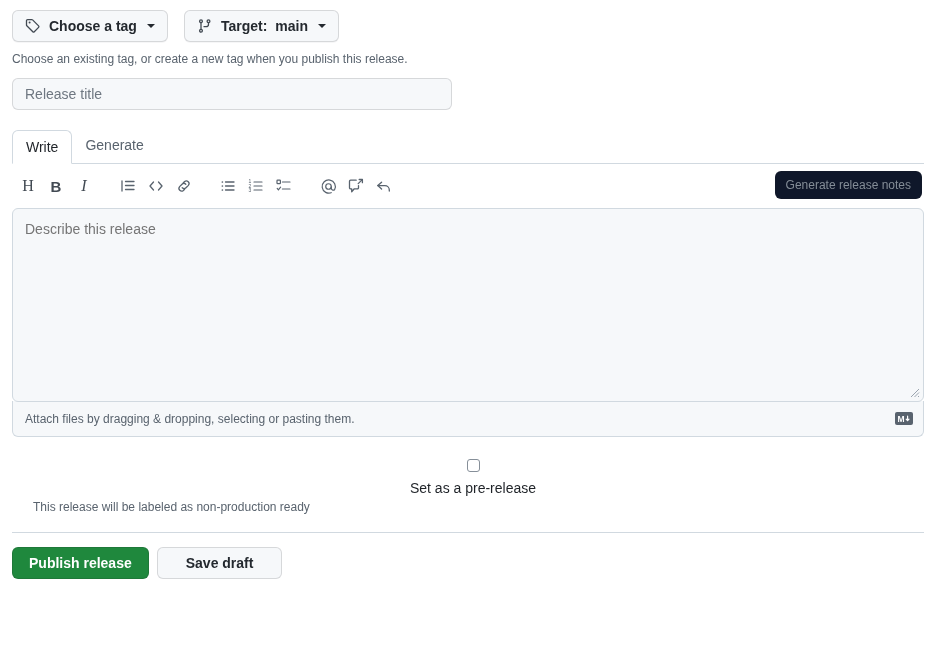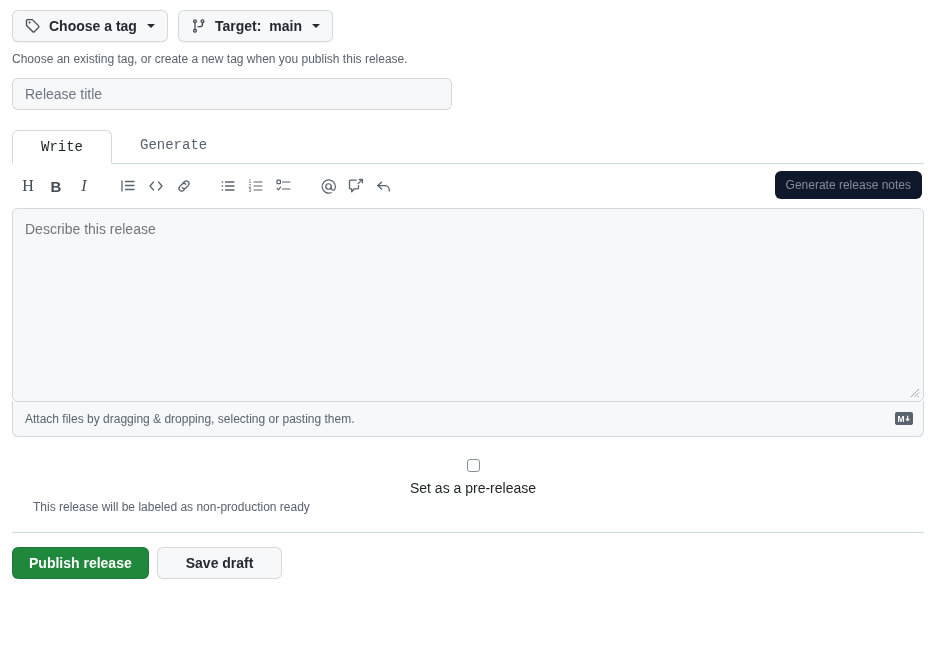--- a/index.html
+++ b/index.html
@@ -8,21 +8,21 @@
     width: 934px; height: 667px;
     background: #ffffff;
     font-family: "Liberation Sans", sans-serif;
     color: #1f2328;
     overflow: hidden;
   }
   .page { position: relative; width: 934px; height: 667px; padding: 0; }
 
   
   .top-row {
-    display: flex; align-items: center; gap: 10px;
+    display: flex; align-items: center; gap: 16px;
     padding: 10px 0 0 12px;
   }
   .btn {
     display: inline-flex; align-items: center; gap: 8px;
     height: 32px; padding: 0 12px;
     background: #f6f8fa;
     border: 1px solid rgba(31,35,40,0.15);
     border-radius: 6px;
     font-size: 14px; font-weight: 600; color: #24292f;
     cursor: pointer; white-space: nowrap;
@@ -59,26 +59,25 @@
 
   
   .editor { margin: 20px 10px 0 12px; }
   .tabs {
     display: flex; align-items: flex-end;
     border-bottom: 1px solid #d1d9e0;
     height: 34px;
   }
   .tab {
     position: relative;
-    padding: 0 28px;
+    padding: 0 13px;
     height: 34px; line-height: 33px;
     font-size: 14px;
     cursor: pointer;
     color: #59636e;
-    font-family: Liberation Mono, monospace;
   }
   .tab.active {
     color: #1f2328;
     background: #ffffff;
     border: 1px solid #d1d9e0;
     border-bottom: 1px solid #ffffff;
     border-radius: 6px 6px 0 0;
     margin-bottom: -1px;
     font-weight: 400;
   }

